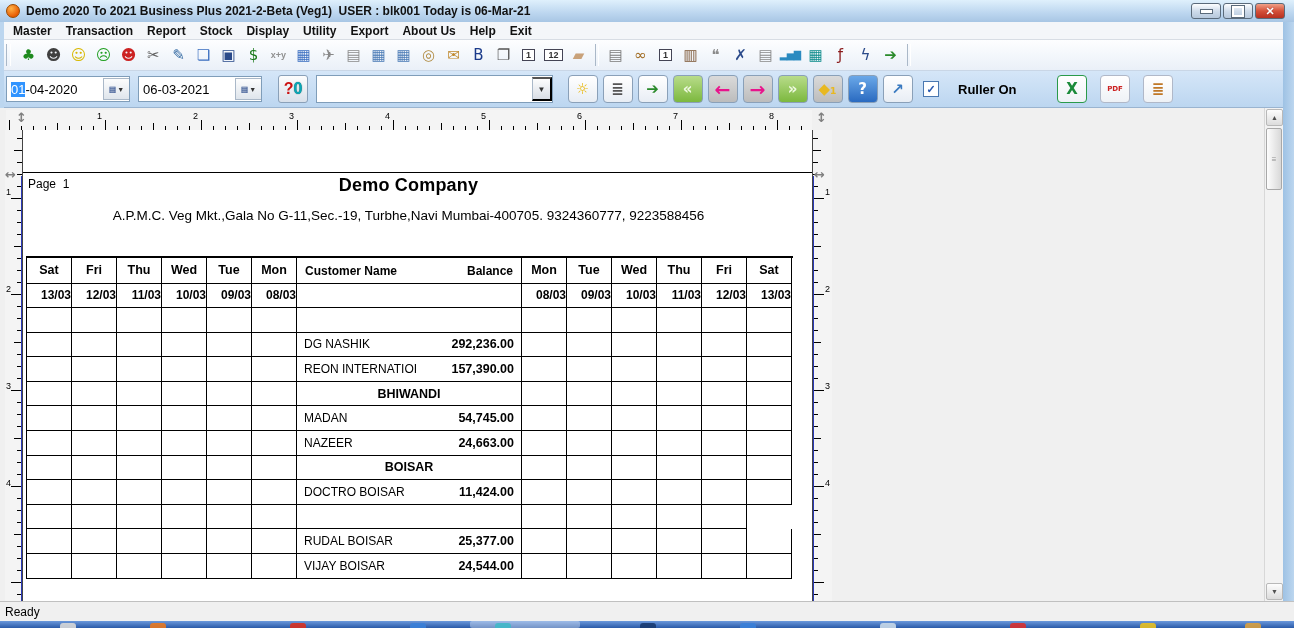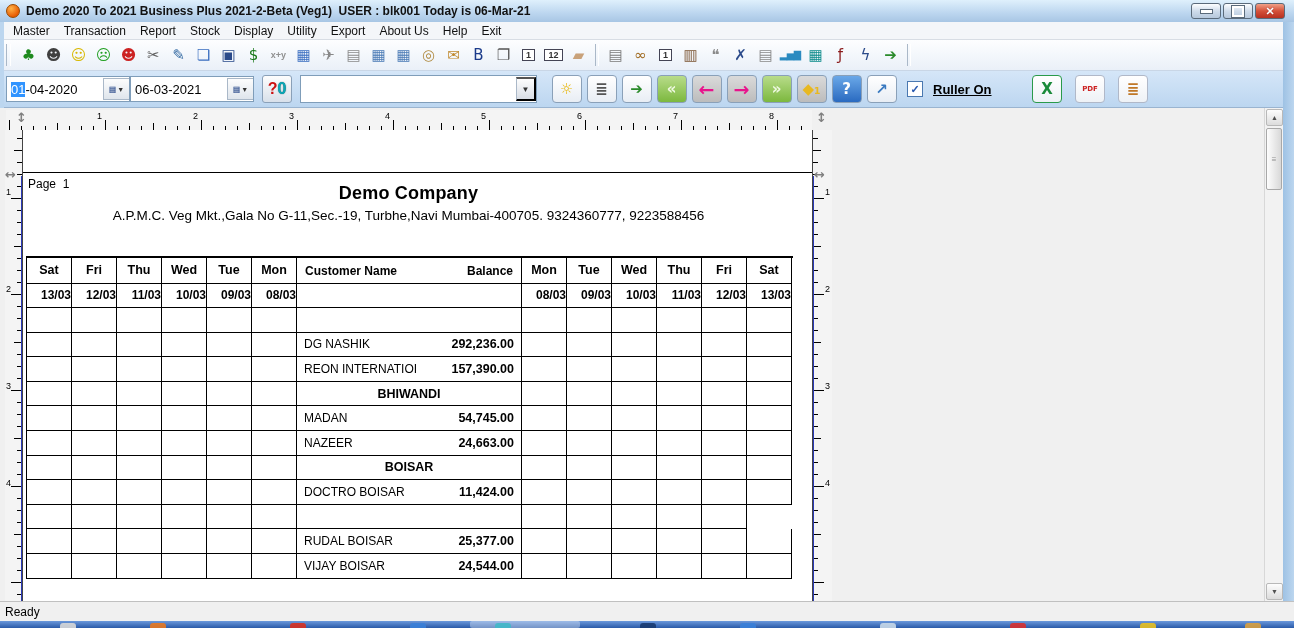--- a/index.html
+++ b/index.html
@@ -10,62 +10,62 @@
   #app-icon{width:14px;height:14px;border-radius:50%;background:radial-gradient(circle at 35% 30%,#ffb347,#e85d04 70%);margin:0 6px 0 6px;border:1px solid #9a4a00;box-sizing:border-box;}
   #title-text{font-size:12px;font-weight:bold;color:#111;white-space:pre;}
   #win-controls{position:absolute;right:9px;top:3px;display:flex;gap:2px;}
   .winbtn{width:30px;height:16px;border:1px solid #5a6a7a;border-radius:3px;background:linear-gradient(#fdfeff,#cfdceb 50%,#b6c8dc);display:flex;align-items:center;justify-content:center;padding:0;}
   .winbtn.close{background:linear-gradient(#f0a088,#d4513a 50%,#b83020);}
   .minbar{width:11px;height:3px;background:#fff;border:1px solid #5a6a7a;}
   .sqr{width:8px;height:7px;border:2px solid #fff;outline:1px solid #5a6a7a;background:transparent;}
   .closex{color:#fff;font-size:11px;font-weight:bold;text-shadow:0 0 1px #700;}
   
   #menubar{left:0;top:22px;width:1294px;height:18px;background:#f4f6f9;border-bottom:1px solid #d8dde4;display:flex;align-items:center;padding-left:6px;box-sizing:border-box;}
-  .menu-item{font-size:12px;color:#111;padding:1px 7px;cursor:default;}
+  .menu-item{font-size:12px;color:#111;padding:1px 7px;cursor:default;font-weight:bold;}
   
   #toolbar1{left:0;top:40px;width:1294px;height:31px;background:linear-gradient(#fdfeff,#eaf0f8);border-bottom:1px solid #c9d6e6;display:flex;align-items:center;padding-left:4px;box-sizing:border-box;}
   .grip{width:3px;height:22px;border-left:1px solid #aab8c8;border-right:1px solid #fff;margin:0 5px 0 2px;}
   .ticon{width:24px;height:24px;border:none;background:transparent;display:flex;align-items:center;justify-content:center;padding:0;margin:0 0.5px;}
   .tglyph{font-size:15px;line-height:1;font-family:"DejaVu Sans",sans-serif;}
   .tglyph.txt{font-size:9px;font-weight:bold;font-family:"Liberation Sans",sans-serif;}
   .tglyph.boxed{font-size:9px;font-weight:bold;border:1px solid #445;padding:1px 3px 0 3px;background:#fff;font-family:"Liberation Sans",sans-serif;}
   .tsep{width:2px;height:22px;border-left:1px solid #aab8c8;border-right:1px solid #fff;margin:0 4px;}
   
   #toolbar2{left:0;top:71px;width:1294px;height:37px;background:linear-gradient(#d5e6f8,#bcd6f0);border-bottom:1px solid #9ab4d0;display:flex;align-items:center;box-sizing:border-box;padding-left:6px;}
-  .datefield{display:flex;align-items:center;background:#fff;border:1px solid #7f9db9;height:24px;width:122px;font-size:13px;}
+  .datefield{display:flex;align-items:center;background:#fff;border:1px solid #7f9db9;height:24px;width:122px;font-size:13px;margin-right:8px;}
   .dval{flex:1;padding-left:4px;white-space:pre;}
   .dsel{background:#3194ff;color:#fff;}
   .calbtn{width:26px;height:22px;background:linear-gradient(#fdfdfd,#dfe5ec);border:1px solid #aab8c8;border-right:none;display:flex;align-items:center;justify-content:center;gap:1px;font-size:8px;color:#2a4a8a;padding:0;}
   .calbtn .dn{color:#333;font-size:7px;}
   #lookup-btn{width:30px;height:28px;border:1px solid #8aa0b8;border-radius:3px;background:linear-gradient(#fdfdfd,#d8e0ea);font-weight:bold;font-size:16px;margin:0 8px;display:flex;align-items:center;justify-content:center;padding:0;}
   #lookup-btn .q{color:#cc1111;}
   #lookup-btn .z{color:#0aa8b8;text-shadow:0 0 1px #044;}
   .combobox{width:235px;height:26px;background:#fff;border:1px solid #7f9db9;display:flex;align-items:center;margin-right:12px;}
   .combo-text{flex:1;font-size:13px;padding-left:4px;}
   .combo-arrow{width:20px;height:24px;background:linear-gradient(#fdfdfd,#d8dde5);border-left:1px solid #aab8c8;display:flex;align-items:center;justify-content:center;font-size:8px;color:#333;padding:0;}
   .navbtn{width:30px;height:28px;border:1px solid #8aa0b8;border-radius:4px;margin:0 2.5px;display:flex;align-items:center;justify-content:center;font-size:15px;font-weight:bold;padding:0;font-family:"DejaVu Sans",sans-serif;}
   .navbtn .g{line-height:1;}
   .navbtn .g.big{font-size:19px;font-weight:900;}
   .navbtn .g.sml{font-size:7px;font-weight:bold;letter-spacing:0;}
   #ruler-check-wrap{display:flex;align-items:center;margin:0 10px 0 8px;}
   #ruler-checkbox{width:14px;height:14px;background:#fff;border:1px solid #4a78b0;display:flex;align-items:center;justify-content:center;font-size:11px;color:#2a5ab0;font-weight:bold;}
-  #ruler-label{font-size:13px;font-weight:bold;margin-left:10px;color:#000;text-decoration:underline;}
+  #ruler-label{font-size:13px;font-weight:bold;margin-left:19px;color:#000;}
   
   #workspace{left:4px;top:108px;width:1279px;height:493px;background:#f0f0f0;overflow:hidden;}
   #hruler{left:2px;top:2px;width:806px;height:20px;background:#f4f4f4;border-bottom:1px solid #000;}
   .htick{position:absolute;bottom:0;width:1px;background:#000;}
   .hnum,.vnum{position:absolute;font-size:9px;color:#000;}
   #vrulerL{left:1px;top:22px;width:17px;height:471px;background:#f4f4f4;}
   #vrulerR{left:809px;top:22px;width:19px;height:471px;background:#f4f4f4;}
   .vtick{position:absolute;height:1px;background:#000;}
   .arrowglyph{position:absolute;color:#808080;font-weight:bold;font-size:13px;font-family:"DejaVu Sans",sans-serif;}
   #page{left:18px;top:22px;width:791px;height:471px;background:#fff;border-left:1px solid #444;border-right:1px solid #444;overflow:hidden;box-sizing:border-box;}
   #page-topline{left:0;top:42px;width:100%;height:1px;background:#000;}
   #page-label{left:5px;top:47px;font-size:12px;white-space:pre;}
-  #company-name{left:3px;top:53px;width:765px;text-align:center;font-size:18px;font-weight:bold;letter-spacing:0.2px;}
+  #company-name{left:3px;top:45px;width:765px;text-align:center;font-size:18px;font-weight:bold;letter-spacing:0.2px;}
   #company-address{left:3px;top:78px;width:765px;text-align:center;font-size:13.5px;}
   #report-subtitle{left:3px;top:103px;width:765px;text-align:center;font-size:11.5px;}
   
   #report-table{left:3px;top:126px;width:766px;border-top:2px solid #000;border-left:1px solid #000;}
   .trow{display:grid;grid-template-columns:repeat(6,45px) 225px repeat(6,45px);}
   .c{border-right:1px solid #000;border-bottom:1px solid #000;height:24.6px;box-sizing:border-box;font-size:12px;overflow:hidden;}
   .trow.hdr .c{height:26px;font-weight:bold;text-align:center;padding-top:5px;font-size:12.5px;}
   .trow.dts .c{height:24px;font-weight:bold;text-align:right;padding-top:4px;}
   .cust{display:flex;justify-content:space-between;align-items:center;padding:0 7px;}
   .cust .nm{font-size:12px;white-space:nowrap;}

